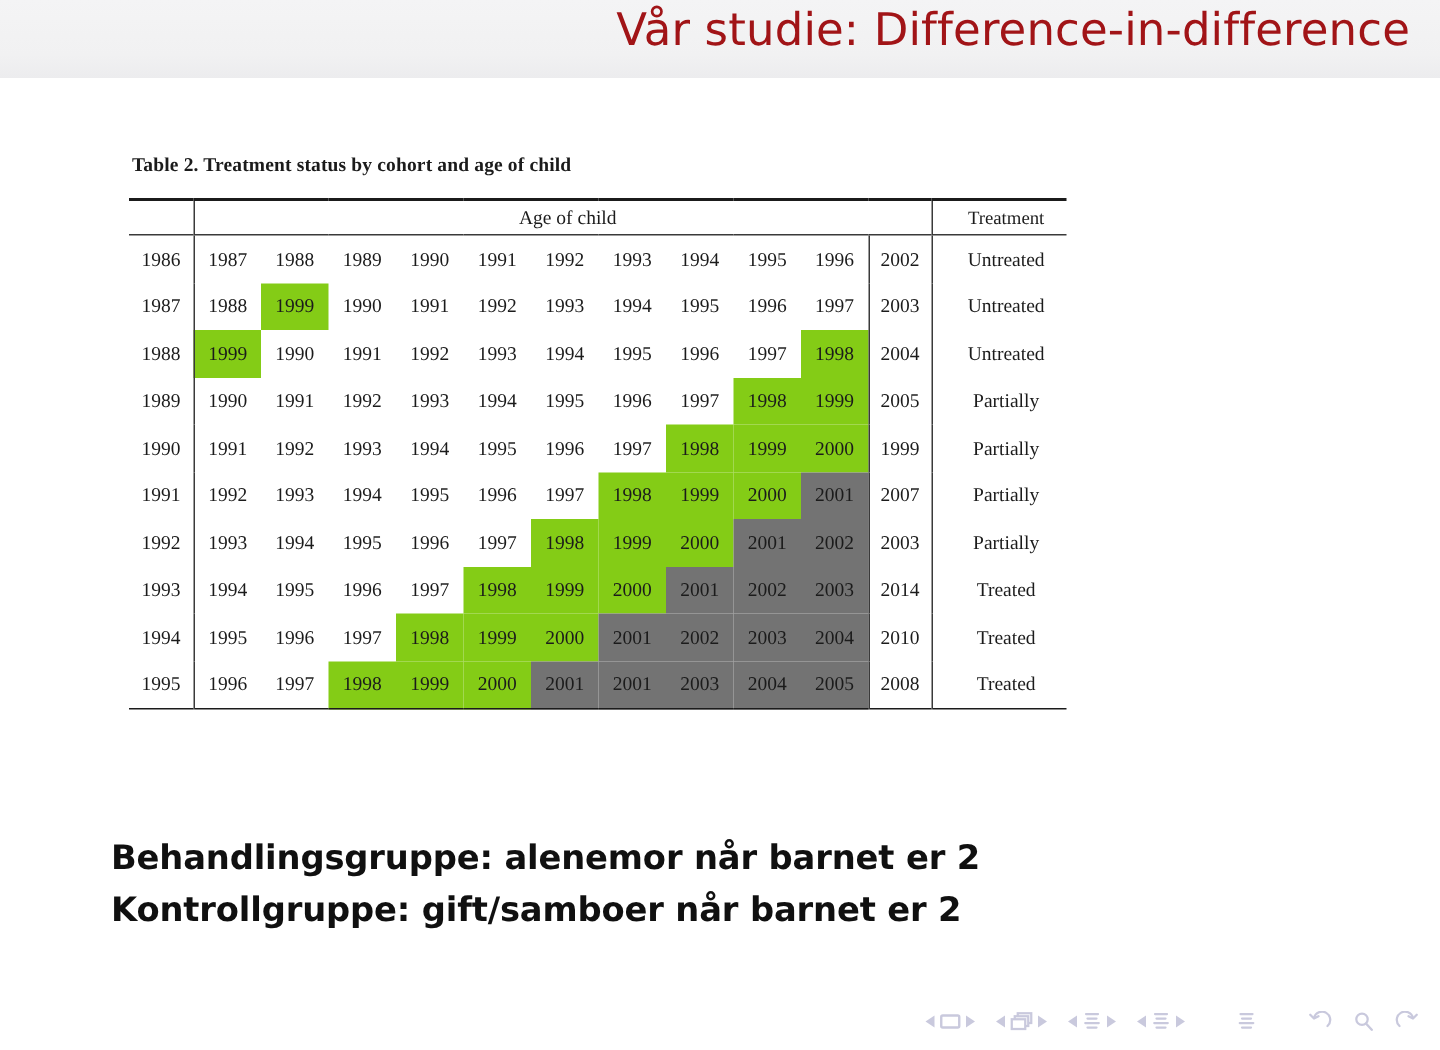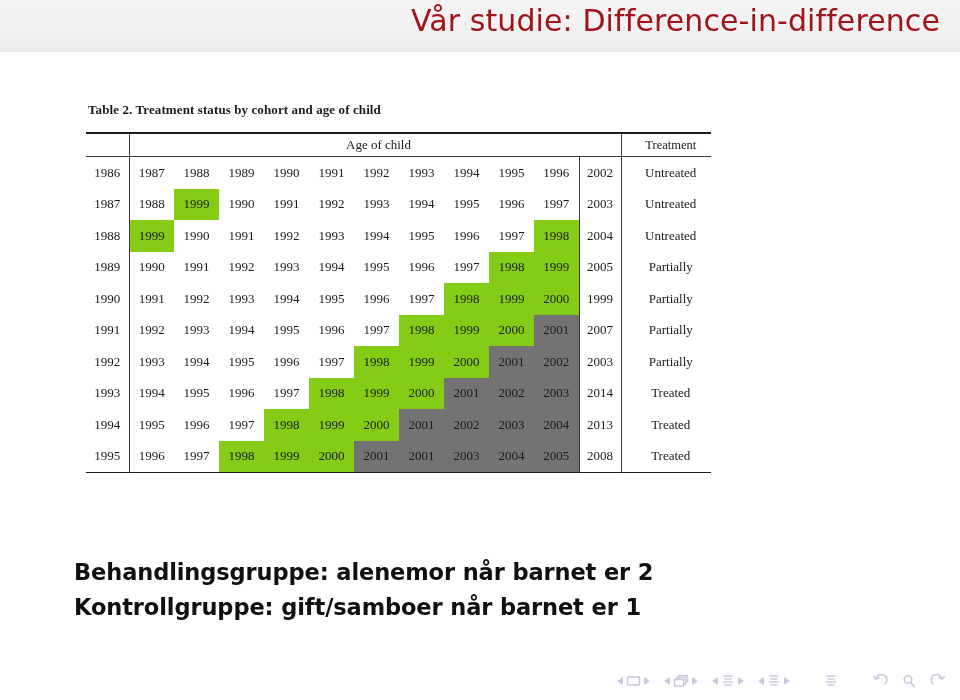--- a/index.html
+++ b/index.html
@@ -357,21 +357,21 @@
             <td class="vl-left">1995</td>
             <td class="">1996</td>
             <td class="">1997</td>
             <td class="shade-light">1998</td>
             <td class="shade-light">1999</td>
             <td class="shade-light">2000</td>
             <td class="shade-dark">2001</td>
             <td class="shade-dark">2002</td>
             <td class="shade-dark">2003</td>
             <td class="shade-dark">2004</td>
-            <td class="vl-left">2013</td>
+            <td class="vl-left">2010</td>
             <td class="status-cell vl-left">Treated</td>
           </tr>
           <tr class="data-row">
             <td>1995</td>
             <td class="vl-left">1996</td>
             <td class="">1997</td>
             <td class="shade-light">1998</td>
             <td class="shade-light">1999</td>
             <td class="shade-light">2000</td>
             <td class="shade-dark">2001</td>
@@ -396,21 +396,21 @@
             <td></td>
             <td></td>
             <td></td>
           </tr>
         </tbody>
     </table>
   </div>
 
   <div id="bullets">
     <div class="bline">Behandlingsgruppe: alenemor når barnet er 2</div>
-    <div class="bline">Kontrollgruppe: gift/samboer når barnet er 1</div>
+    <div class="bline">Kontrollgruppe: gift/samboer når barnet er 2</div>
   </div>
 
   <div id="navbar">
 
     <div class="nav-group">
       <span class="nav-arrow left"></span>
       <span class="nav-ico">
         <svg width="15" height="12" viewBox="0 0 15 12">
           <rect x="1.5" y="2" width="12" height="8" rx="1" fill="none" stroke="#c9c9dd" stroke-width="1.6"></rect>
         </svg>

